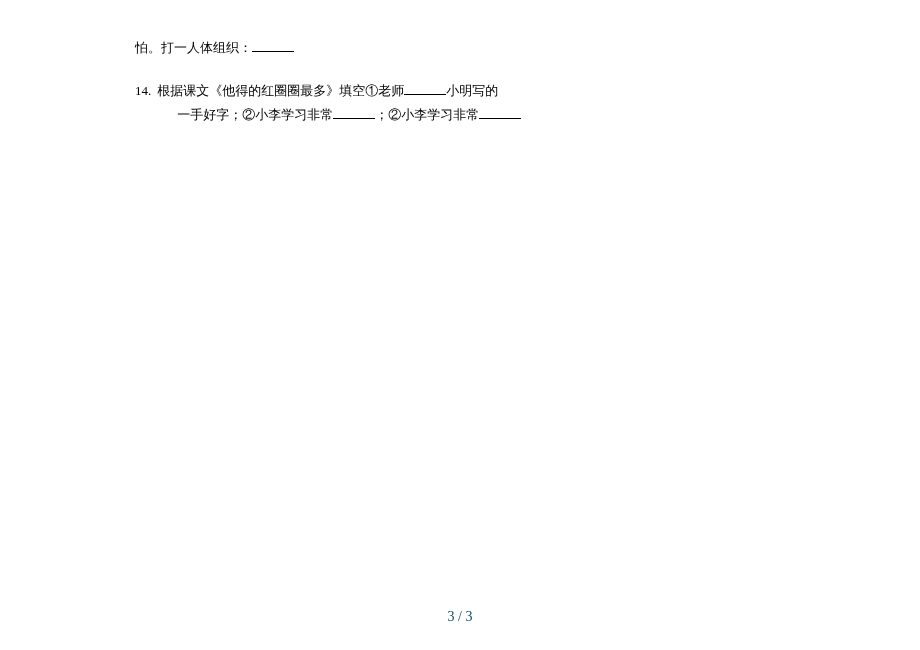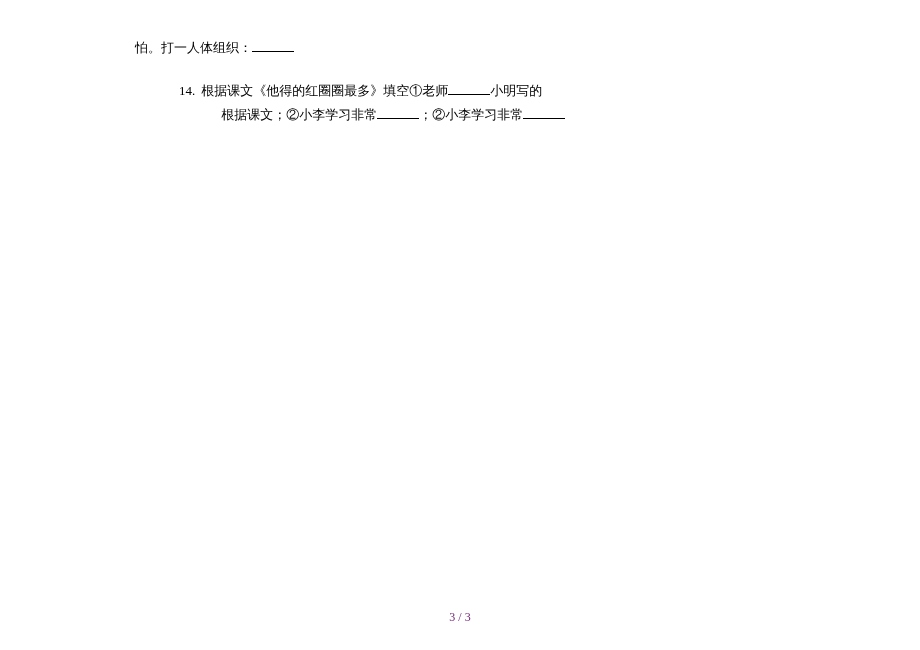--- a/index.html
+++ b/index.html
@@ -22,62 +22,61 @@
     }
     .question-fragment {
       margin-bottom: 18px;
     }
     .question-item {
       display: flex;
       gap: 6px;
     }
     .question-number {
       flex-shrink: 0;
-      margin-left: 44px;
     }
     .question-text {
       flex: 1;
     }
     .question-indent {
       padding-left: 20px;
     }
     .blank {
       display: inline-block;
       border-bottom: 1px solid #000;
       min-width: 42px;
       height: 1em;
       vertical-align: baseline;
     }
     .page-footer {
       position: absolute;
       bottom: 25px;
       left: 0;
       right: 0;
       text-align: center;
-      font-size: 12px;
-      color: #701a75;
+      font-size: 14px;
+      color: #0c4a6e;
     }
   </style>
 </head>
 <body>
 
 <div class="page-content">
 
   <div class="question-fragment">
     <span>怕。打一人体组织：</span><span class="blank"></span>
   </div>
 
   <div class="question-item">
     <div class="question-number">14.</div>
     <div class="question-text">
       <div>
         <span>根据课文《他得的红圈圈最多》填空①老师</span><span class="blank"></span><span>小明写的</span>
       </div>
       <div class="question-indent">
-        <span>根据课文；②小李学习非常</span><span class="blank"></span><span>；②小李学习非常</span><span class="blank"></span>
+        <span>一手好字；②小李学习非常</span><span class="blank"></span><span>；②小李学习非常</span><span class="blank"></span>
       </div>
     </div>
   </div>
 
 </div>
 
 <div class="page-footer">
   <span>3 / 3</span>
 </div>
 

